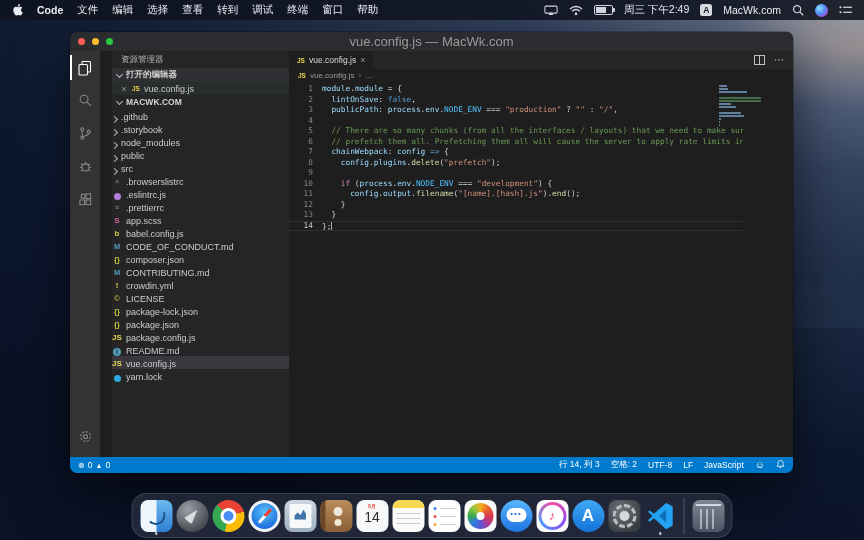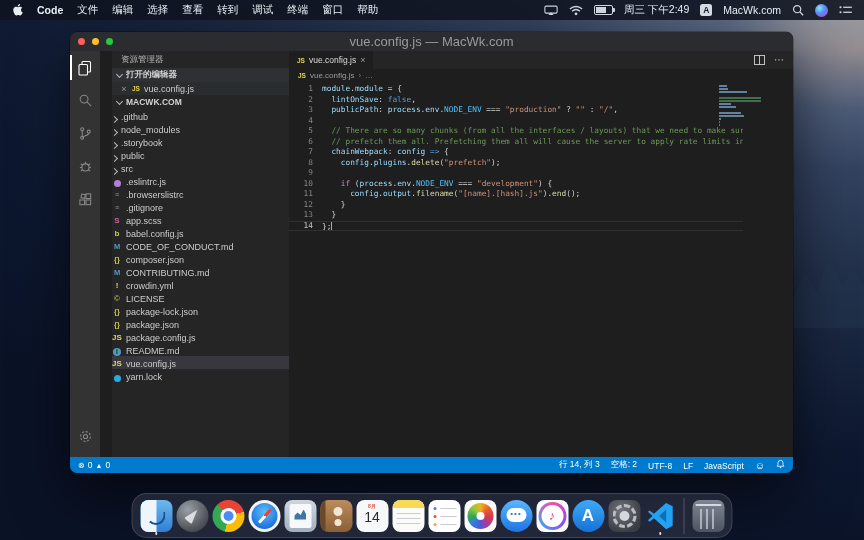--- a/index.html
+++ b/index.html
@@ -95,21 +95,21 @@
   .tk-str{color:#ce9178}.tk-com{color:#6a9955}.tk-fn{color:#dcdcaa}.tk-const{color:#4fc1ff}
   .cursor{display:inline-block;width:1px;height:8px;background:#aeafad;vertical-align:-1px;}
   .minimap{position:absolute;top:3px;right:28px;width:46px;}
   .mm-bar{height:2px;margin-bottom:1px;border-radius:.5px;}
   
   .statusbar{height:16px;background:#007acc;color:#fff;display:flex;align-items:center;
     padding:0 8px;font-size:8.5px;gap:5px;flex:none;}
   .sb-group{display:flex;align-items:center;gap:3px;}
   .err-ic{font-size:8px;}
   .warn-ic{font-size:7px;}
-  .sb-right{margin-left:auto;display:flex;align-items:flex-end;gap:11px;}
+  .sb-right{margin-left:auto;display:flex;align-items:center;gap:11px;}
   .sb-smiley{font-size:10px;line-height:10px;}
   
   .dock{position:absolute;left:50%;bottom:2px;transform:translateX(-50%);height:43px;
     background:rgba(52,58,74,.55);border:1px solid rgba(255,255,255,.14);border-radius:15px;
     display:flex;align-items:center;padding:0 7px;gap:3px;z-index:40;}
   .dock-item{position:relative;width:33px;height:36px;display:flex;align-items:center;justify-content:center;}
   .tile{position:relative;width:32px;height:32px;border-radius:8px;overflow:hidden;}
   .run-dot{position:absolute;bottom:-1px;left:50%;transform:translateX(-50%);width:2.5px;height:2.5px;border-radius:50%;background:#d7dde8;}
   .dock-sep{width:1px;height:36px;background:rgba(255,255,255,.22);margin:0 4px;}
   .app-finder{background:linear-gradient(180deg,#6db9ee,#2e7fd4);}
@@ -303,45 +303,45 @@
           <span class="chev down"></span>
           <span>MACWK.COM</span>
         </div>
         <div class="filelist">
             <div class="x-row">
               <span class="chev right"></span>
               <span class="x-label">.github</span>
             </div>
             <div class="x-row">
               <span class="chev right"></span>
+              <span class="x-label">.storybook</span>
+            </div>
+            <div class="x-row">
+              <span class="chev right"></span>
               <span class="x-label">node_modules</span>
-            </div>
-            <div class="x-row">
-              <span class="chev right"></span>
-              <span class="x-label">.storybook</span>
             </div>
             <div class="x-row">
               <span class="chev right"></span>
               <span class="x-label">public</span>
             </div>
             <div class="x-row">
               <span class="chev right"></span>
               <span class="x-label">src</span>
             </div>
             <div class="x-row">
+              <span class="fic fic-settings">≡</span>
+              <span class="x-label">.browserslistrc</span>
+            </div>
+            <div class="x-row">
               <span class="fic fic-eslint"></span>
               <span class="x-label">.eslintrc.js</span>
             </div>
             <div class="x-row">
               <span class="fic fic-settings">≡</span>
-              <span class="x-label">.browserslistrc</span>
-            </div>
-            <div class="x-row">
-              <span class="fic fic-settings">≡</span>
-              <span class="x-label">.gitignore</span>
+              <span class="x-label">.prettierrc</span>
             </div>
             <div class="x-row">
               <span class="fic fic-sass">S</span>
               <span class="x-label">app.scss</span>
             </div>
             <div class="x-row">
               <span class="fic fic-babel">b</span>
               <span class="x-label">babel.config.js</span>
             </div>
             <div class="x-row">

